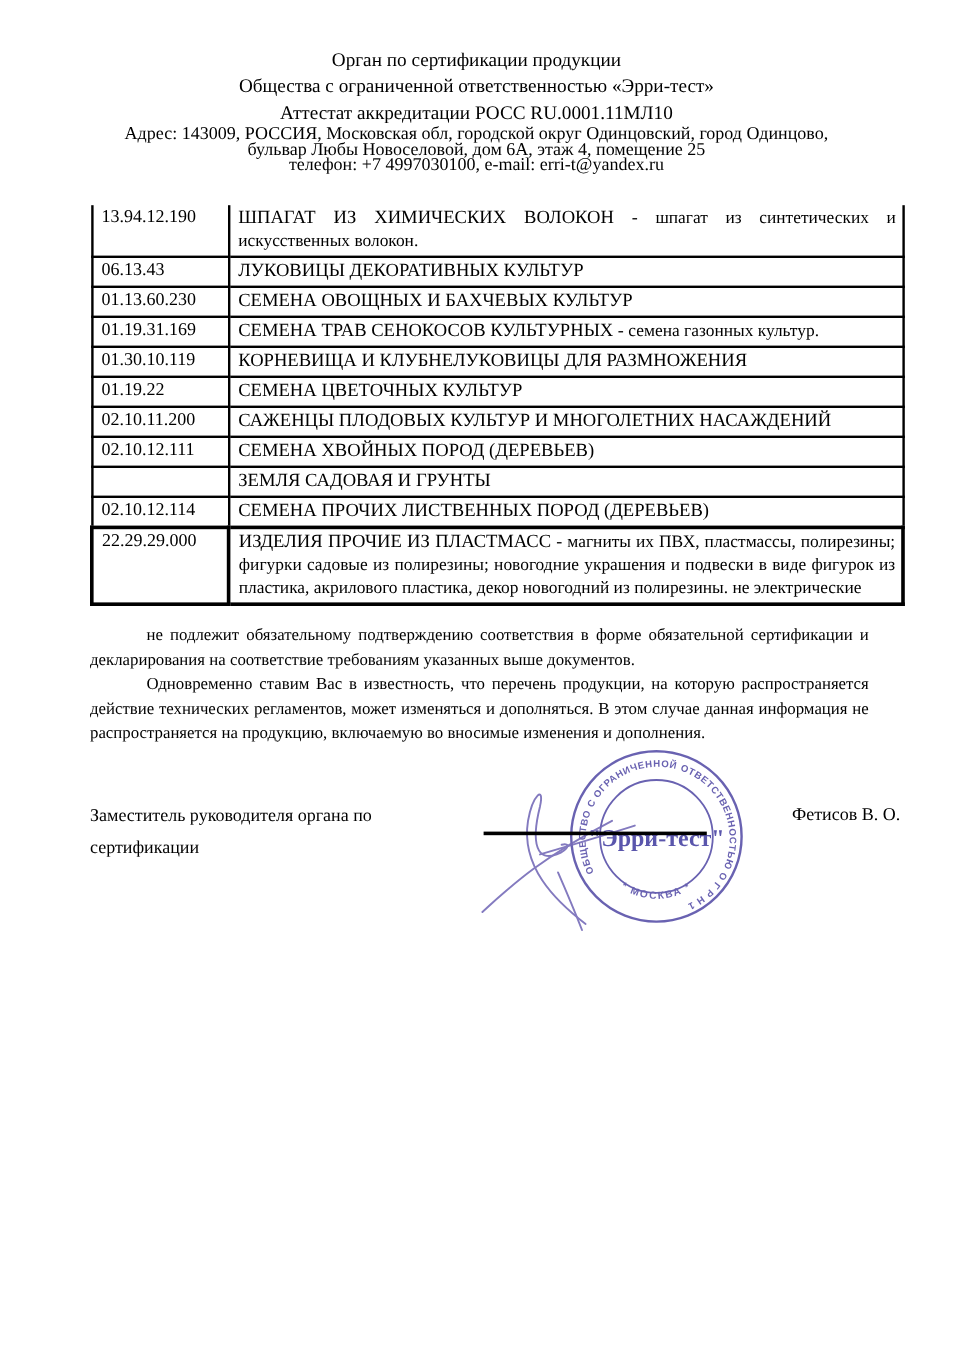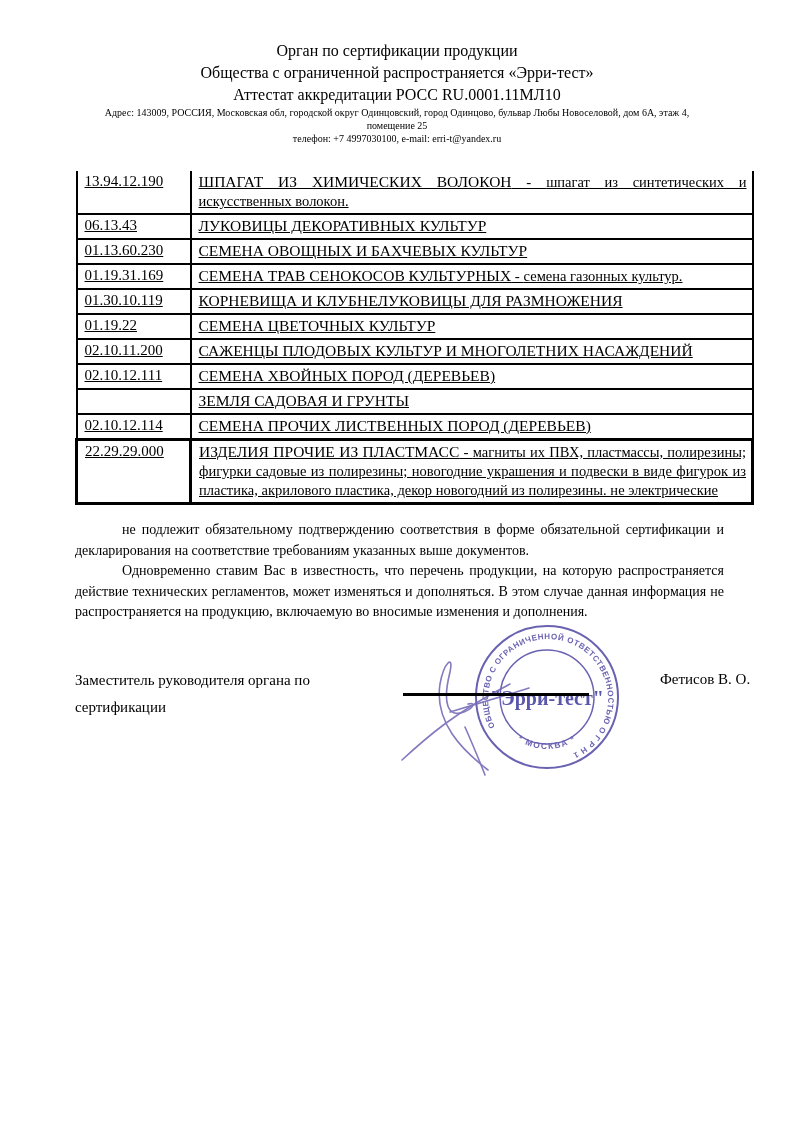--- a/index.html
+++ b/index.html
@@ -11,29 +11,28 @@
     margin: 0 auto;
     background: #ffffff;
     font-family: "Liberation Serif", "DejaVu Serif", serif;
     color: #000000;
     overflow: hidden;
   }
 
   
   .hdr { padding-top: 40px; text-align: center; }
   .hdr-main { font-size: 16px; line-height: 22px; }
-  .hdr-small { font-size: 10px; line-height: 13px; width: 600px; margin: 0 auto; }
+  .hdr-small { font-size: 15px; line-height: 13px; width: 600px; margin: 0 auto; }
 
   
   table.products {
     border-collapse: collapse;
     width: 679px;
     margin: 26px 0 0 75px;
     table-layout: fixed;
-    text-decoration: underline;
   }
   table.products td {
     border: 2px solid #000;
     border-top-width: 1px;
     vertical-align: top;
     padding: 1px 5px 2px 7px;
     font-size: 15px;
     line-height: 19px;
   }
   table.products tr:first-child td { border-top: none; }
@@ -72,21 +71,21 @@
   .stamp-bottom-text { font-family: "Liberation Sans", sans-serif; font-size: 8.5px; letter-spacing: 1.5px; font-weight: bold; }
   .stamp-center-text { font-family: "Liberation Serif", serif; font-size: 20px; font-weight: bold; }
 </style>
 </head>
 <body>
 
 <div class="page">
 
   <div class="hdr">
     <div class="hdr-main">Орган по сертификации продукции</div>
-    <div class="hdr-main">Общества с ограниченной распространяется «Эрри-тест»</div>
+    <div class="hdr-main">Общества с ограниченной ответственностью «Эрри-тест»</div>
     <div class="hdr-main">Аттестат аккредитации РОСС RU.0001.11МЛ10</div>
     <div class="hdr-small">Адрес: 143009, РОССИЯ, Московская обл, городской округ Одинцовский, город Одинцово, бульвар Любы Новоселовой, дом 6А, этаж 4, помещение 25</div>
     <div class="hdr-small">телефон: +7 4997030100, e-mail: erri-t@yandex.ru</div>
   </div>
 
   <table class="products">
     <tbody>
         <tr>
           <td class="code">13.94.12.190</td>
           <td class="descr"><span class="t">ШПАГАТ ИЗ ХИМИЧЕСКИХ ВОЛОКОН</span> - <span class="d">шпагат из синтетических и искусственных волокон.</span></td>

